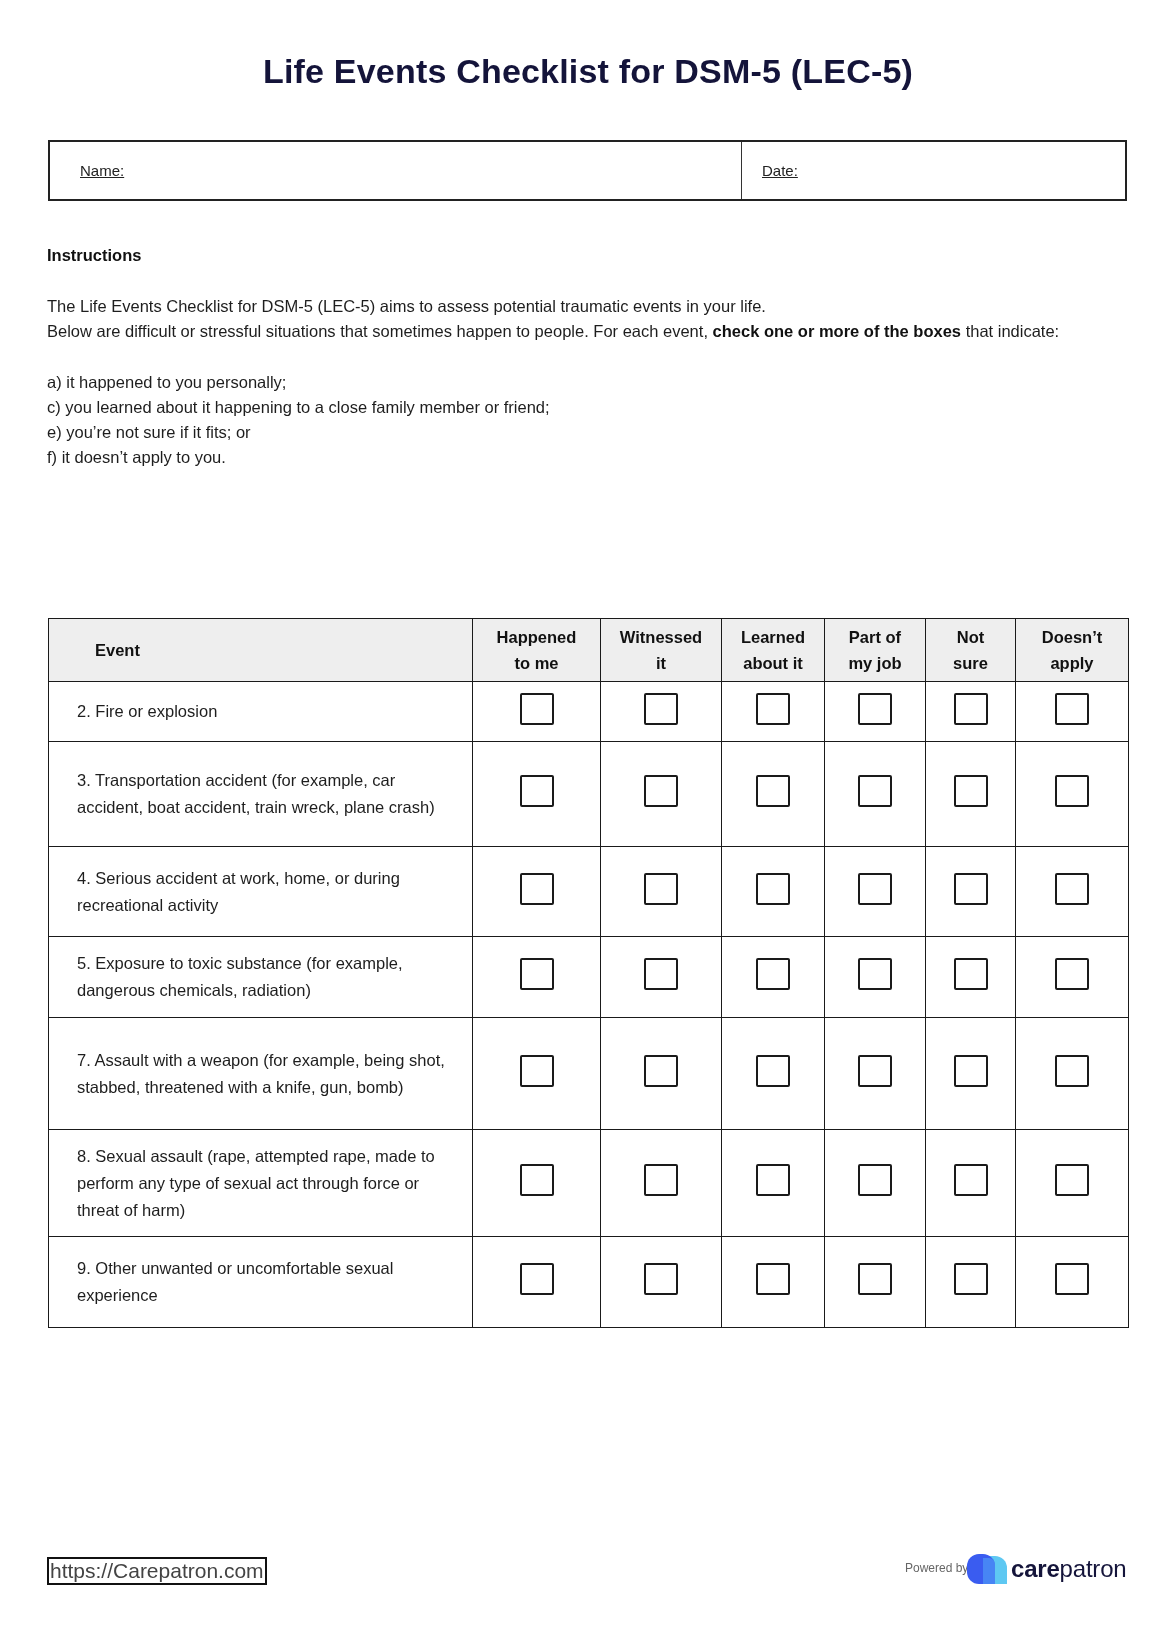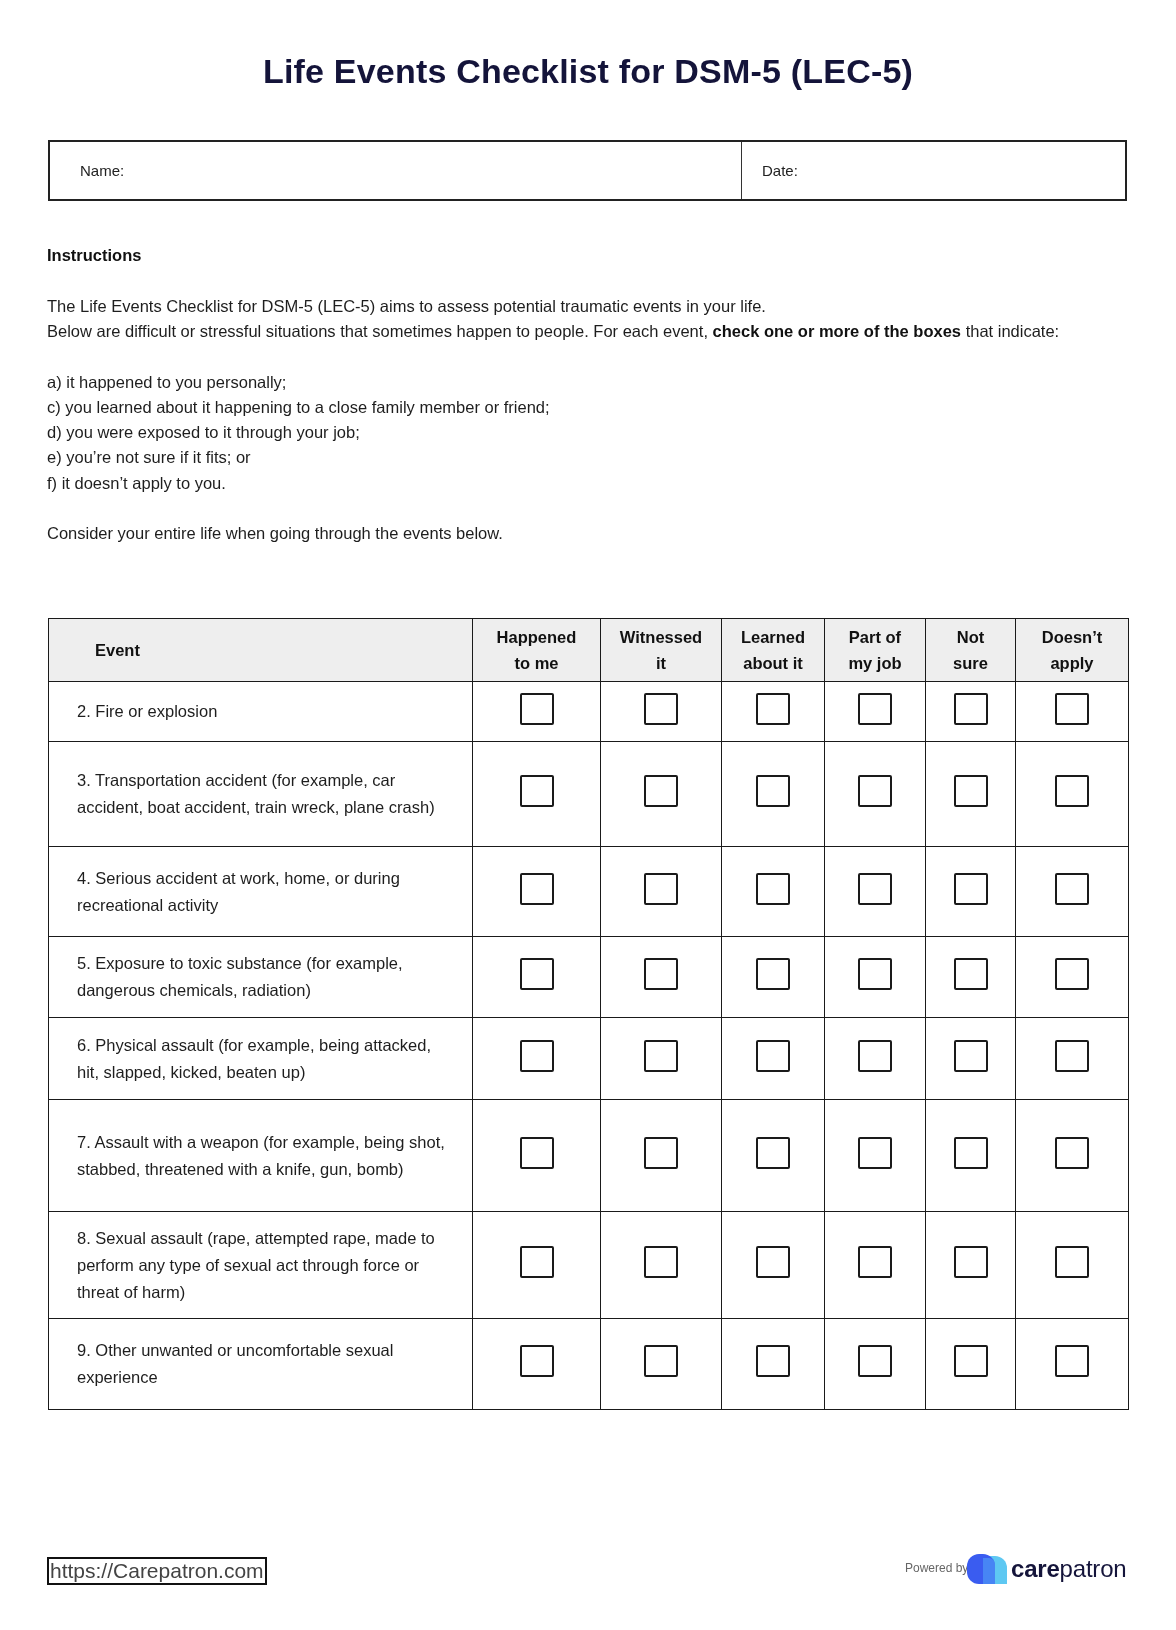--- a/index.html
+++ b/index.html
@@ -8,21 +8,21 @@
     font-family: "Liberation Sans", sans-serif; color: #1a1a1a;
   }
   .title {
     position: absolute; left: 0; top: 52px; width: 1176px; text-align: center;
     font-size: 34px; font-weight: bold; color: #14143a; letter-spacing: 0.2px;
   }
   .namedate {
     position: absolute; left: 48px; top: 140px; width: 1079px; height: 61px;
     border: 2px solid #222; box-sizing: border-box; display: flex;
   }
-  .namedate .cell { display: flex; align-items: center; font-size: 15px; color: #222; box-sizing: border-box; }
+  .namedate .cell { display: flex; align-items: center; font-size: 15px; color: #222; box-sizing: border-box; text-decoration: underline; }
   .namedate .name-cell { width: 692px; padding-left: 30px; border-right: 1.5px solid #333; }
   .namedate .date-cell { flex: 1; padding-left: 20px; }
   .instr-heading {
     position: absolute; left: 47px; top: 246px; font-size: 16.5px; font-weight: bold; color: #111;
   }
   .instr {
     position: absolute; left: 47px; top: 294px; width: 1090px;
     font-size: 16.5px; line-height: 25.3px; color: #1e1e1e;
   }
   .instr p { margin: 0; }
@@ -77,25 +77,23 @@
 </div>
 
 <div class="instr-heading">Instructions</div>
 
 <div class="instr">
   <p>The Life Events Checklist for DSM-5 (LEC-5) aims to assess potential traumatic events in your life.</p>
   <p><span>Below are difficult or stressful situations that sometimes happen to people. For each event, </span><b>check one or more of the boxes</b><span> that indicate:</span></p>
   <div class="gap"></div>
   <p>a) it happened to you personally;</p>
   <p>c) you learned about it happening to a close family member or friend;</p>
-  <p>d) you were exposed to it through your job;</p>
   <p>e) you’re not sure if it fits; or</p>
   <p>f) it doesn’t apply to you.</p>
   <div class="gap"></div>
-  <p>Consider your entire life when going through the events below.</p>
 </div>
 
 <table class="lec">
   <colgroup>
     <col style="width:424px">
       <col style="width:128px">
       <col style="width:121px">
       <col style="width:103px">
       <col style="width:101px">
       <col style="width:90px">
@@ -142,29 +140,20 @@
       </tr>
       <tr style="height: 81px;">
         <td class="ev">5. Exposure to toxic substance (for example, dangerous chemicals, radiation)</td>
         <td class="cb"><span class="box"></span></td>
         <td class="cb"><span class="box"></span></td>
         <td class="cb"><span class="box"></span></td>
         <td class="cb"><span class="box"></span></td>
         <td class="cb"><span class="box"></span></td>
         <td class="cb"><span class="box"></span></td>
       </tr>
-      <tr style="height: 82px;">
-        <td class="ev">6. Physical assault (for example, being attacked, hit, slapped, kicked, beaten up)</td>
-        <td class="cb"><span class="box"></span></td>
-        <td class="cb"><span class="box"></span></td>
-        <td class="cb"><span class="box"></span></td>
-        <td class="cb"><span class="box"></span></td>
-        <td class="cb"><span class="box"></span></td>
-        <td class="cb"><span class="box"></span></td>
-      </tr>
       <tr style="height: 112px;">
         <td class="ev">7. Assault with a weapon (for example, being shot, stabbed, threatened with a knife, gun, bomb)</td>
         <td class="cb"><span class="box"></span></td>
         <td class="cb"><span class="box"></span></td>
         <td class="cb"><span class="box"></span></td>
         <td class="cb"><span class="box"></span></td>
         <td class="cb"><span class="box"></span></td>
         <td class="cb"><span class="box"></span></td>
       </tr>
       <tr style="height: 107px; margin-top: 36px;">

